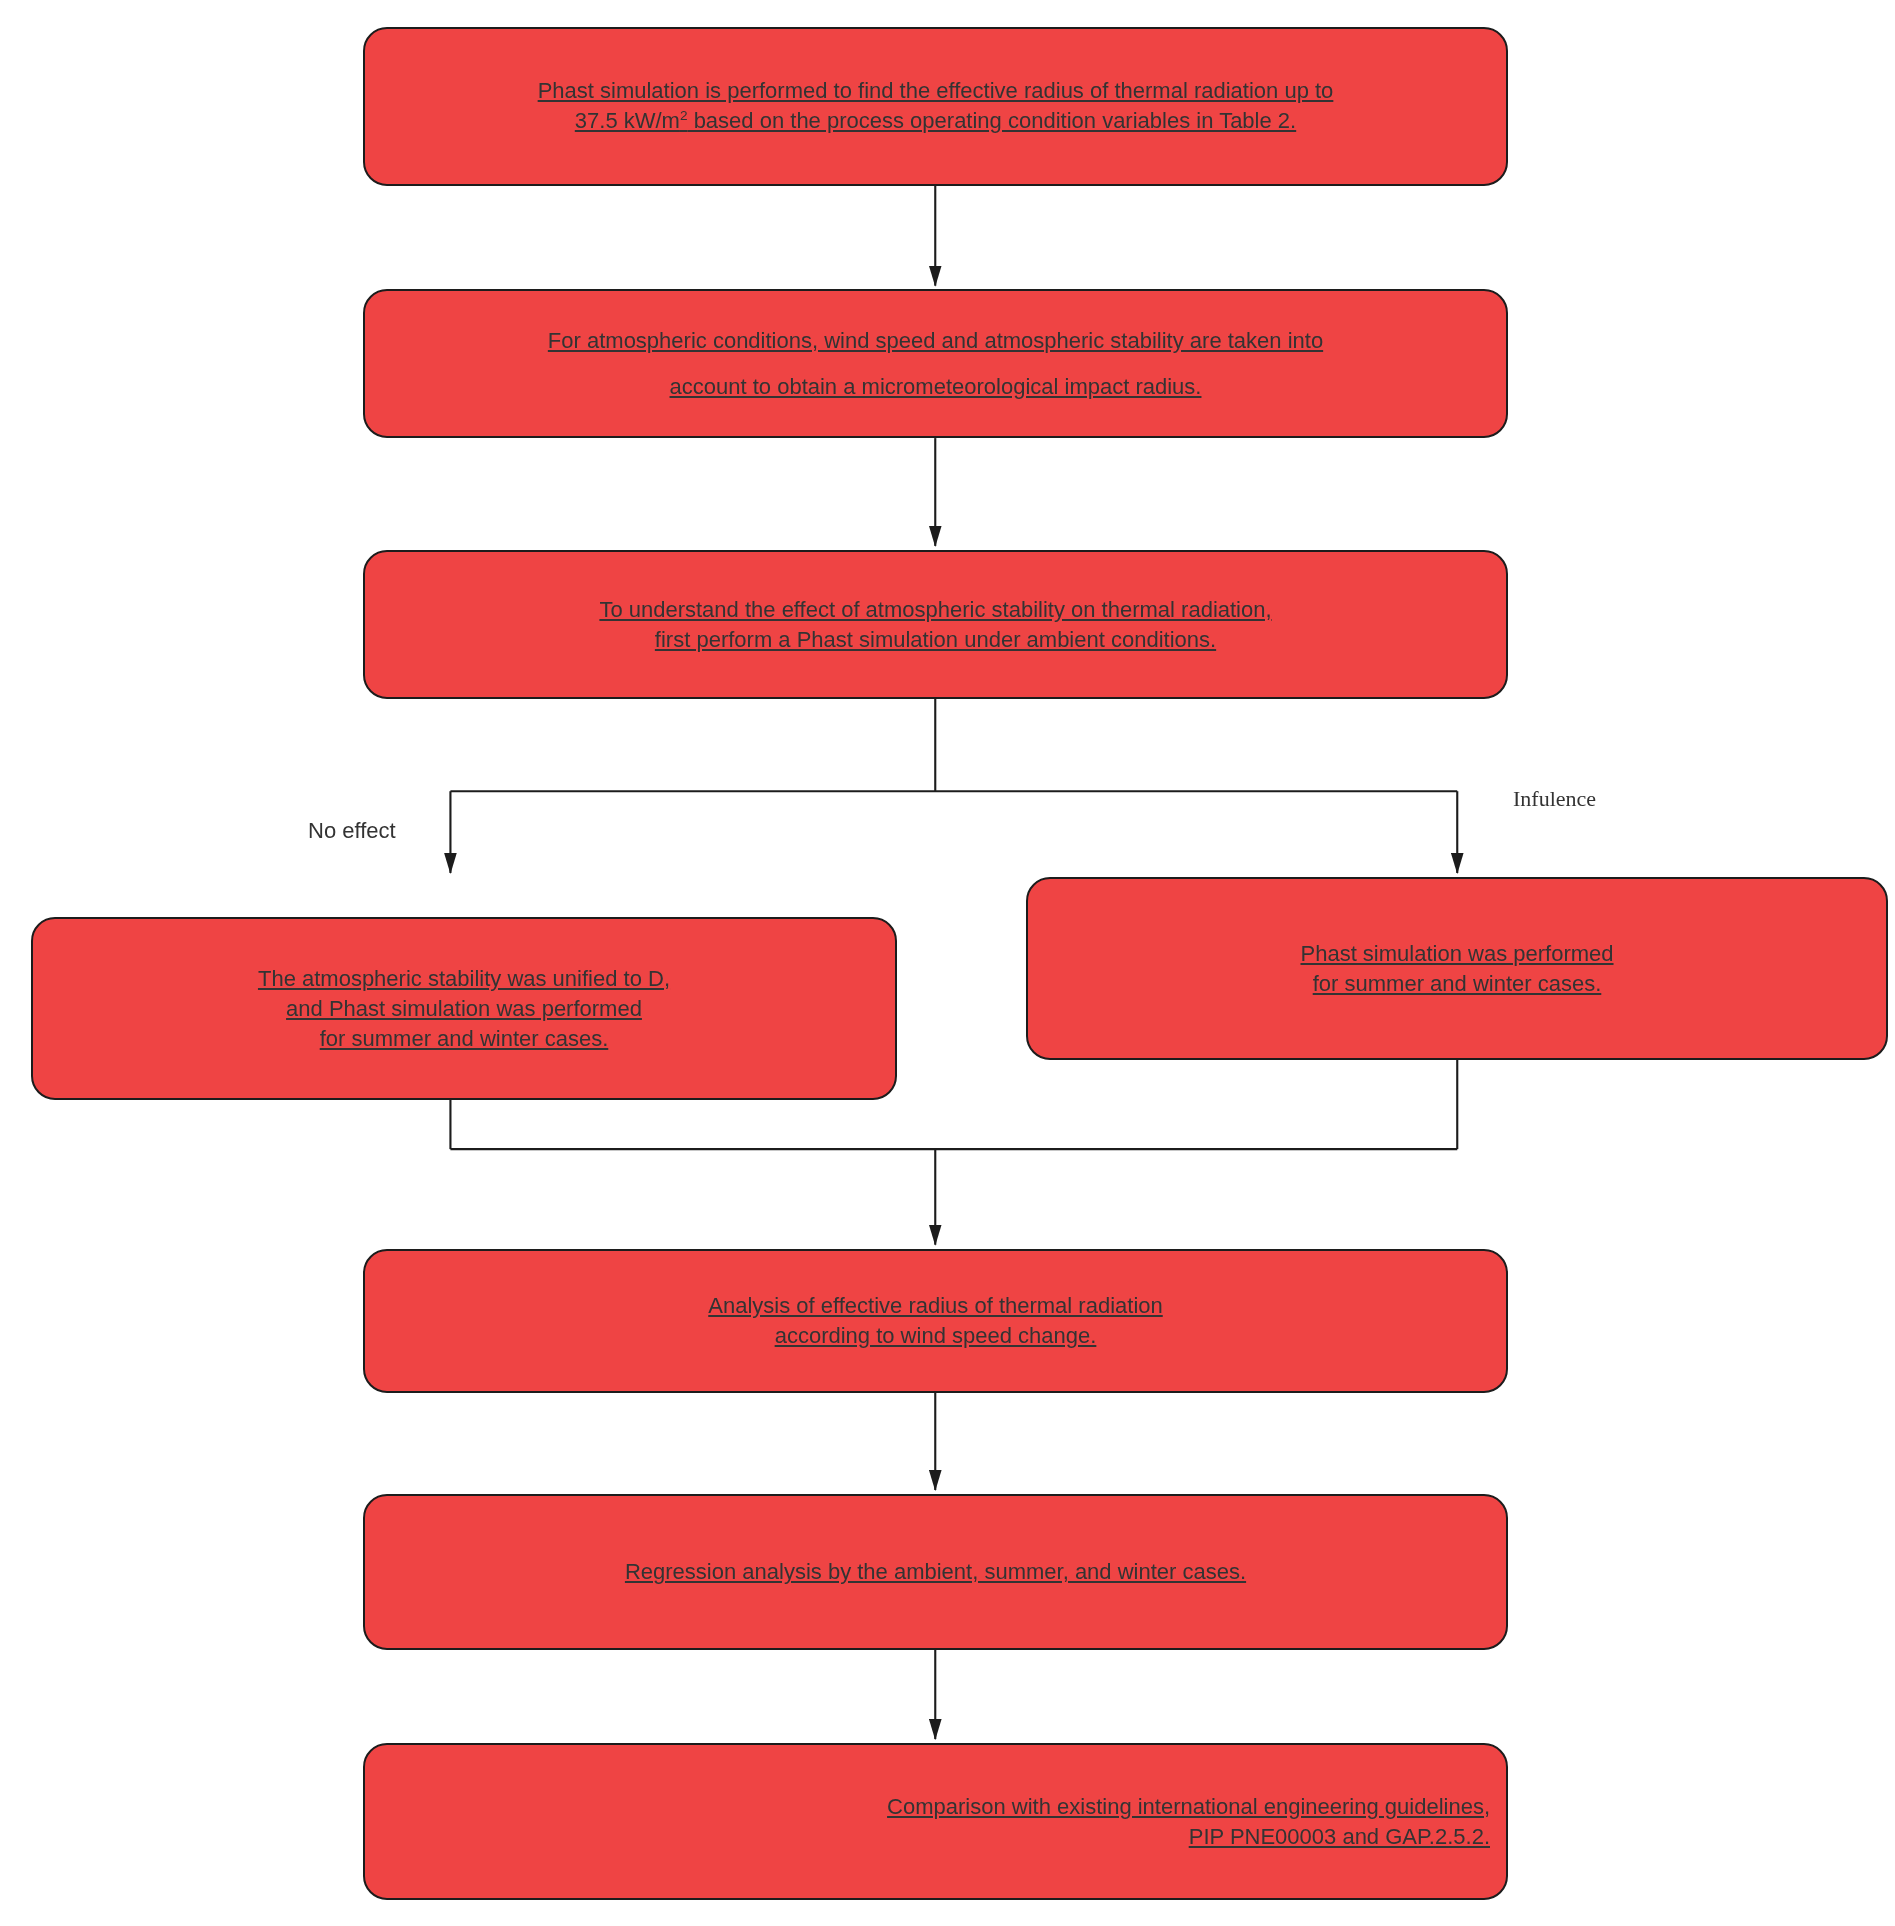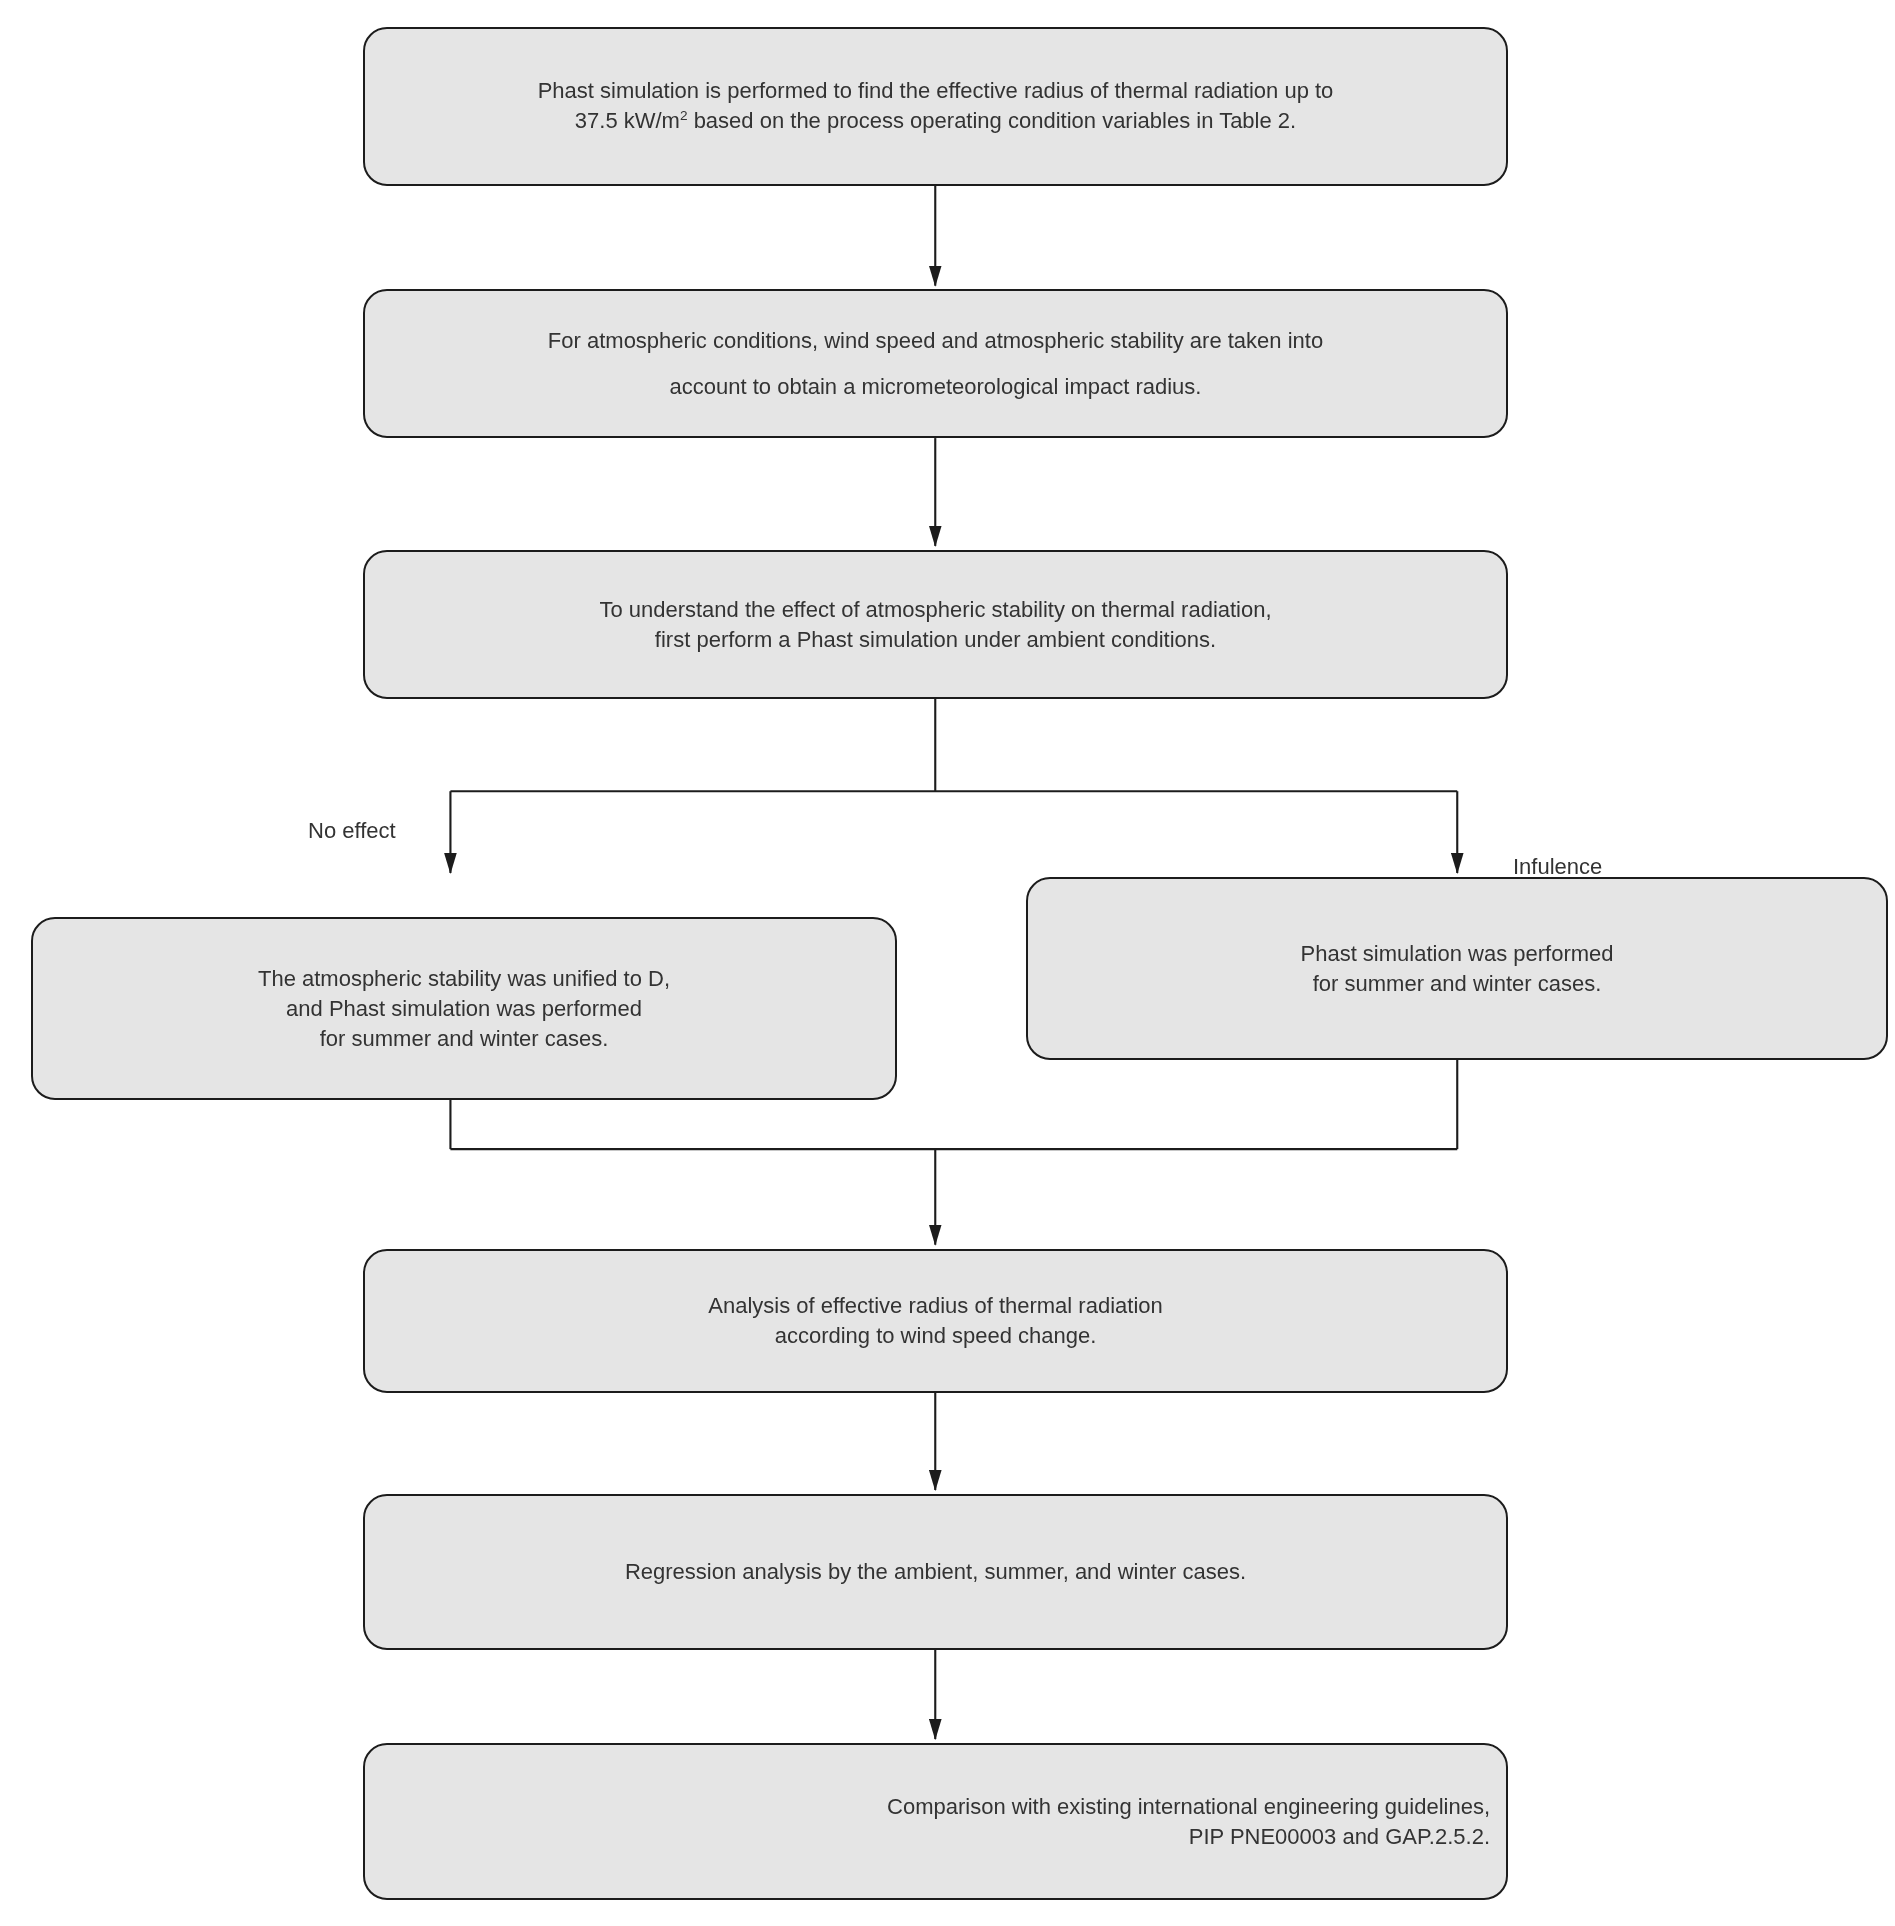--- a/index.html
+++ b/index.html
@@ -18,31 +18,32 @@
   #connectors {
     position: absolute;
     left: 0;
     top: 0;
     width: 1896px;
     height: 1926px;
   }
   .node {
     position: absolute;
     box-sizing: border-box;
-    background: #e5e5e5;
+    background: #ef4444;
     border: 2.1px solid #1c1c1c;
     border-radius: 24px;
     display: flex;
     flex-direction: column;
     justify-content: center;
     align-items: center;
     text-align: center;
     font-size: 22px;
     line-height: 30px;
     padding: 17px 16px;
+    text-decoration: underline;
   }
   .node .tline { white-space: nowrap; }
   sup {
     font-size: 0.62em;
     vertical-align: super;
     line-height: 0;
   }
   .branch-label {
     position: absolute;
     font-size: 22px;
@@ -53,21 +54,21 @@
   
   #node-phast       { left: 363px;  top: 26.6px;   width: 1145px; height: 159px; }
   #node-atmo        { left: 363px;  top: 289px;  width: 1145px; height: 149px; gap: 16px; }
   #node-ambient     { left: 363px;  top: 550px; width: 1145px; height: 149px; }
   #node-noeffect    { left: 31px;   top: 877px; width: 866px; height: 183px; margin-top: 40px; }
   #node-influence   { left: 1026px; top: 877px; width: 862px; height: 183px; }
   #node-analysis    { left: 363px;  top: 1249px; width: 1145px; height: 144px; }
   #node-regression  { left: 363px;  top: 1494px; width: 1145px; height: 156px; }
   #node-comparison  { left: 363px;  top: 1743px; width: 1145px; height: 157px; align-items: flex-end; }
   #label-no-effect  { left: 297px;  top: 818px; }
-  #label-influence  { left: 1502px; top: 854px; }
+  #label-influence  { left: 1502px; top: 786px; font-family: Liberation Serif, serif; }
 </style>
 </head>
 <body>
 
 <div id="canvas">
 
   <svg id="connectors" viewBox="0 0 3570 3627" xmlns="http://www.w3.org/2000/svg">
     <defs>
       <marker id="arrowhead" markerUnits="userSpaceOnUse" markerWidth="40" markerHeight="24" refX="38" refY="12" orient="auto">
         <path d="M0,0 L40,12 L0,24 Z" fill="#1c1c1c"></path>

